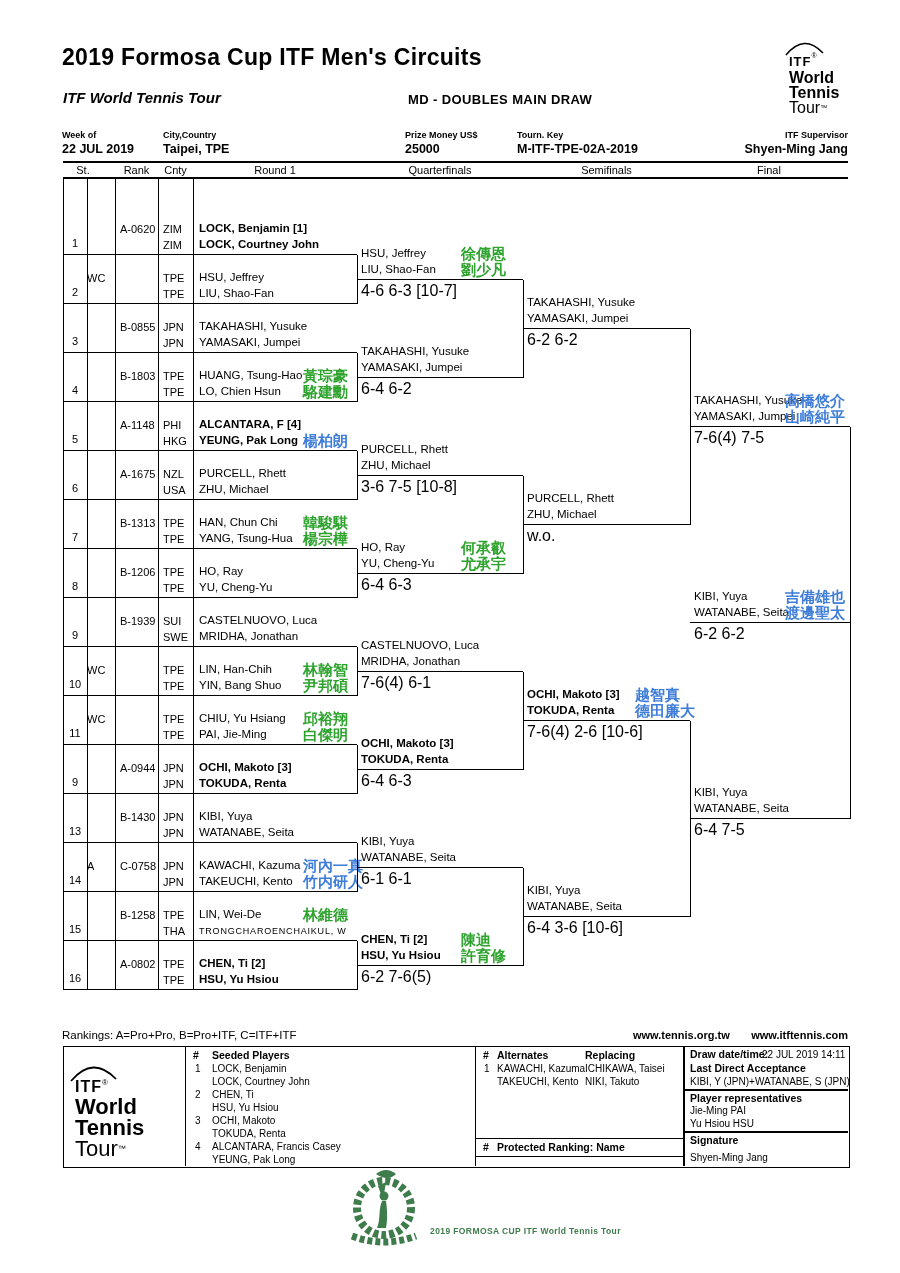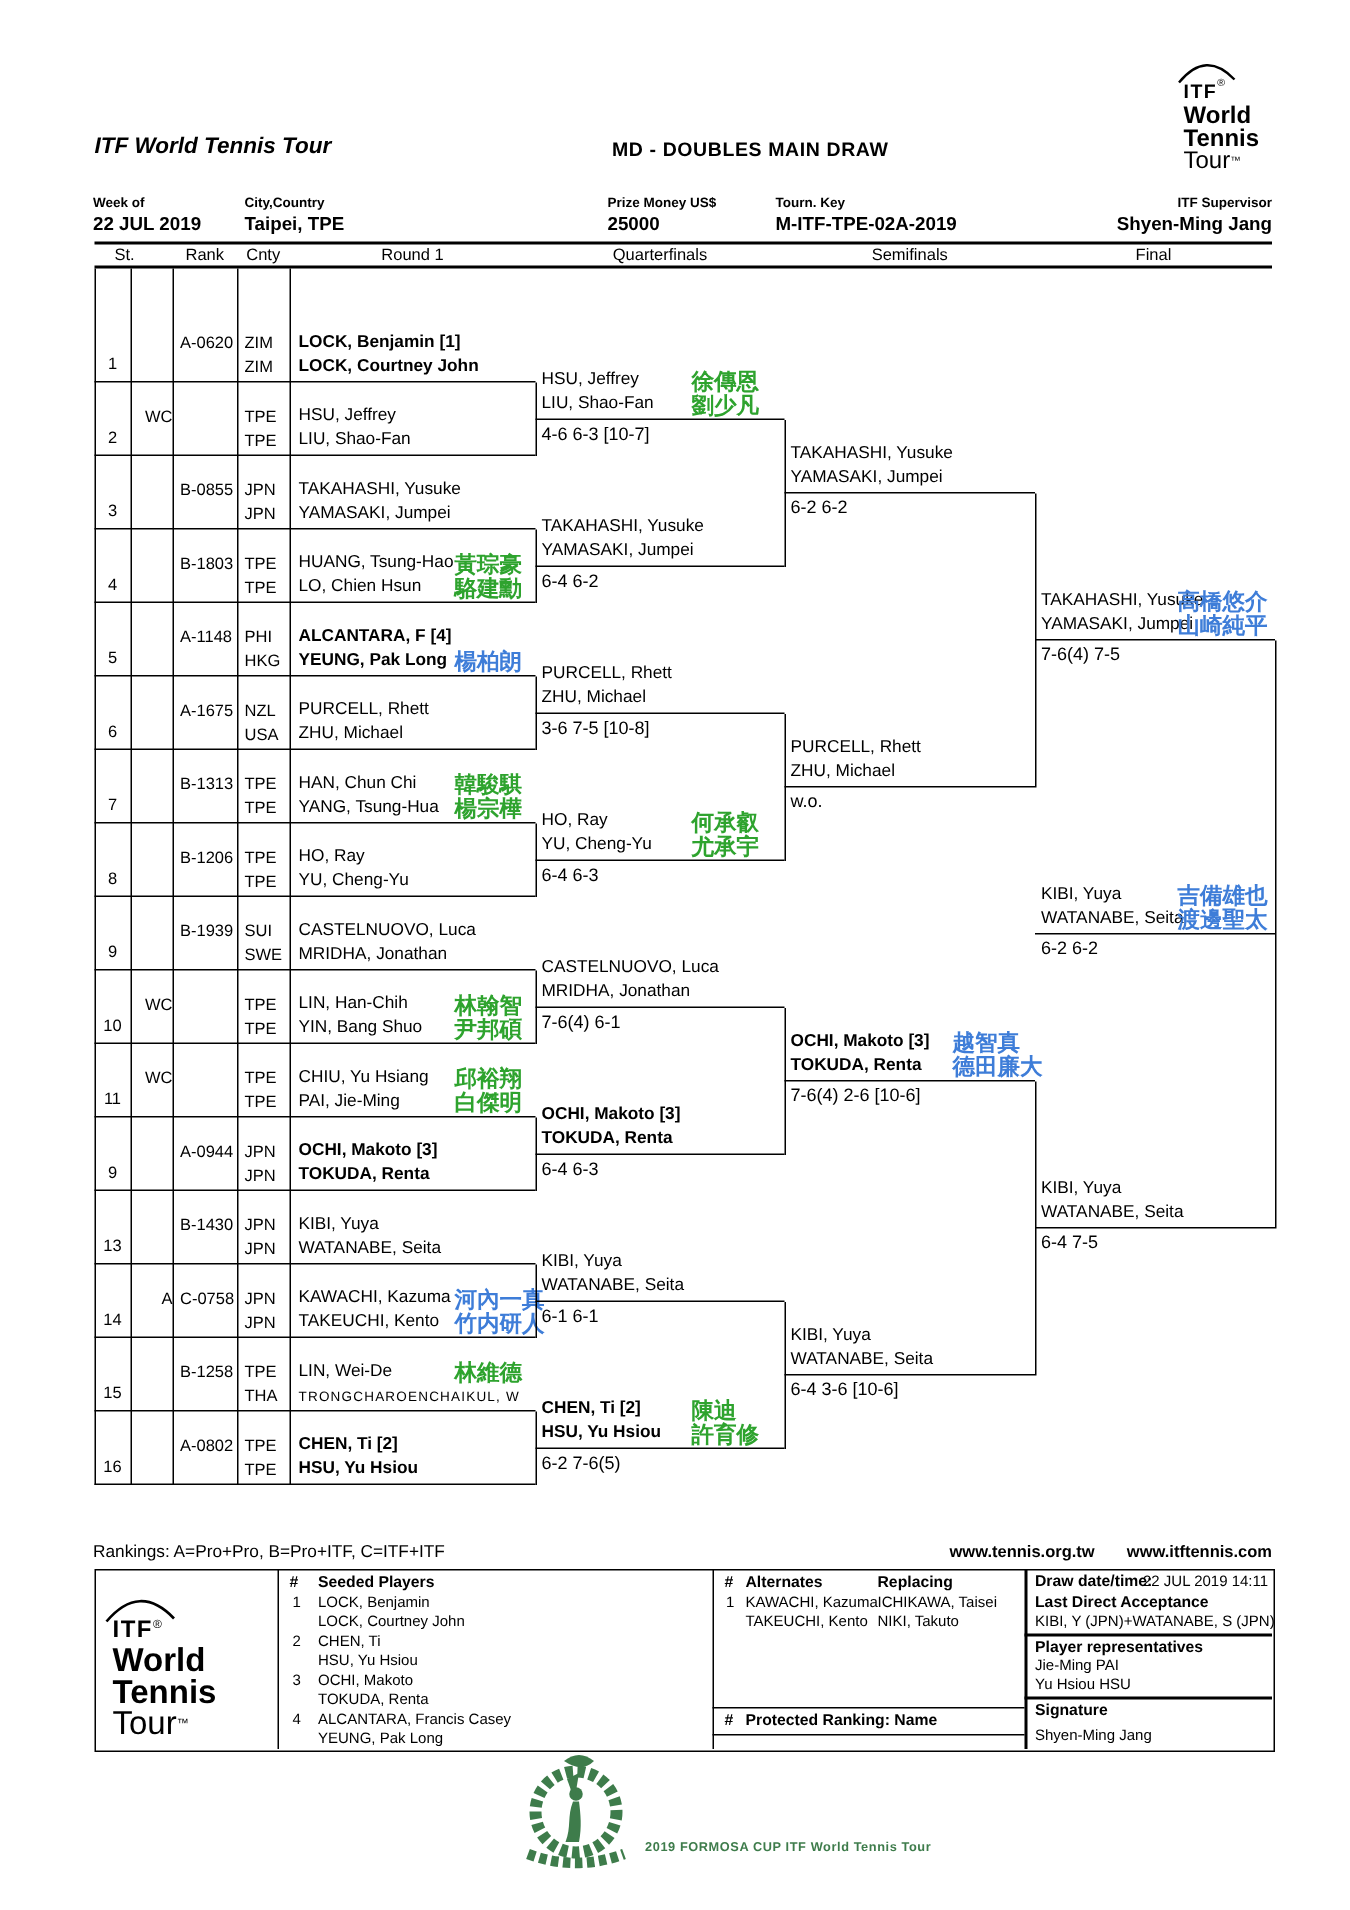--- a/index.html
+++ b/index.html
@@ -7,32 +7,32 @@
         font-family:"Liberation Sans","DejaVu Sans",sans-serif;overflow:hidden;}
   .page span{white-space:nowrap;}
   .abs{position:absolute;}
   .b{font-weight:bold;}
   .hl{position:absolute;height:1px;background:#000;}
   .vl{position:absolute;width:1px;background:#000;}
   
   .r1{position:absolute;left:63px;width:294px;height:33px;border-bottom:1px solid #000;}
   .r1 span,.m span{position:absolute;}
   .no{left:0;width:24px;top:16px;text-align:center;font-size:11px;}
-  .st{left:24px;width:28px;top:2px;text-align:right;font-size:11px;}
+  .st{left:24px;width:28px;top:2px;text-align:left;font-size:11px;}
   .rk{left:57px;top:2px;font-size:11px;}
   .c1{left:100px;top:2px;font-size:11px;}
   .c2{left:100px;top:18px;font-size:11px;}
   .n1{left:136px;top:1px;font-size:11.5px;}
   .n2{left:136px;top:17px;font-size:11.5px;}
   .sm{font-size:9px;letter-spacing:0.8px;top:19px;}
   
   .m{position:absolute;height:33px;border-bottom:1px solid #000;}
   .m .p1{left:4px;top:1px;font-size:11.5px;}
   .m .p2{left:4px;top:17px;font-size:11.5px;}
-  .m .sc{left:4px;top:36px;font-size:12px;}
+  .m .sc{left:4px;top:36px;font-size:16px;}
   .qf{left:357px;width:166px;}
   .sf{left:523px;width:167px;}
   .fn{left:690px;width:160px;}
   .z1{top:-1px;font-size:15px;font-weight:bold;}
   .z2{top:15px;font-size:15px;font-weight:bold;}
   .r1 .z1,.r1 .z2{left:240px;}
   .qf .z1,.qf .z2{left:104px;}
   .sf .z1,.sf .z2{left:112px;}
   .fn .z1,.fn .z2{left:95px;}
   .zg{color:#2EA32E;}
@@ -56,20 +56,21 @@
   .greenbig{position:absolute;left:426px;top:1166px;font-size:45px;font-weight:bold;
             letter-spacing:5px;color:#3E7C4B;}
   .greensmall{position:absolute;left:430px;top:1226px;font-size:8.5px;font-weight:bold;
             letter-spacing:.4px;color:#3E7C4B;}
 </style>
 </head>
 <body>
 
 <div class="page">
 
+  <div class="title">2019 Formosa Cup ITF Men's Circuits</div>
   <div class="subtitle">ITF World Tennis Tour</div>
   <div class="drawlbl">MD - DOUBLES MAIN DRAW</div>
 
   <div class="abs" style="left:789px;top:52px;">
     <svg width="44" height="14" style="position:absolute;left:-5px;top:-10px;">
         <path d="M2 13 Q20 -9 39 11" fill="none" stroke="#000" stroke-width="1.6"></path>
       </svg>
     <span class="lg1">ITF</span><span style="font-size:7px;vertical-align:top;">®</span>
     <span class="lgw">World</span>
     <span class="lgw">Tennis</span>

